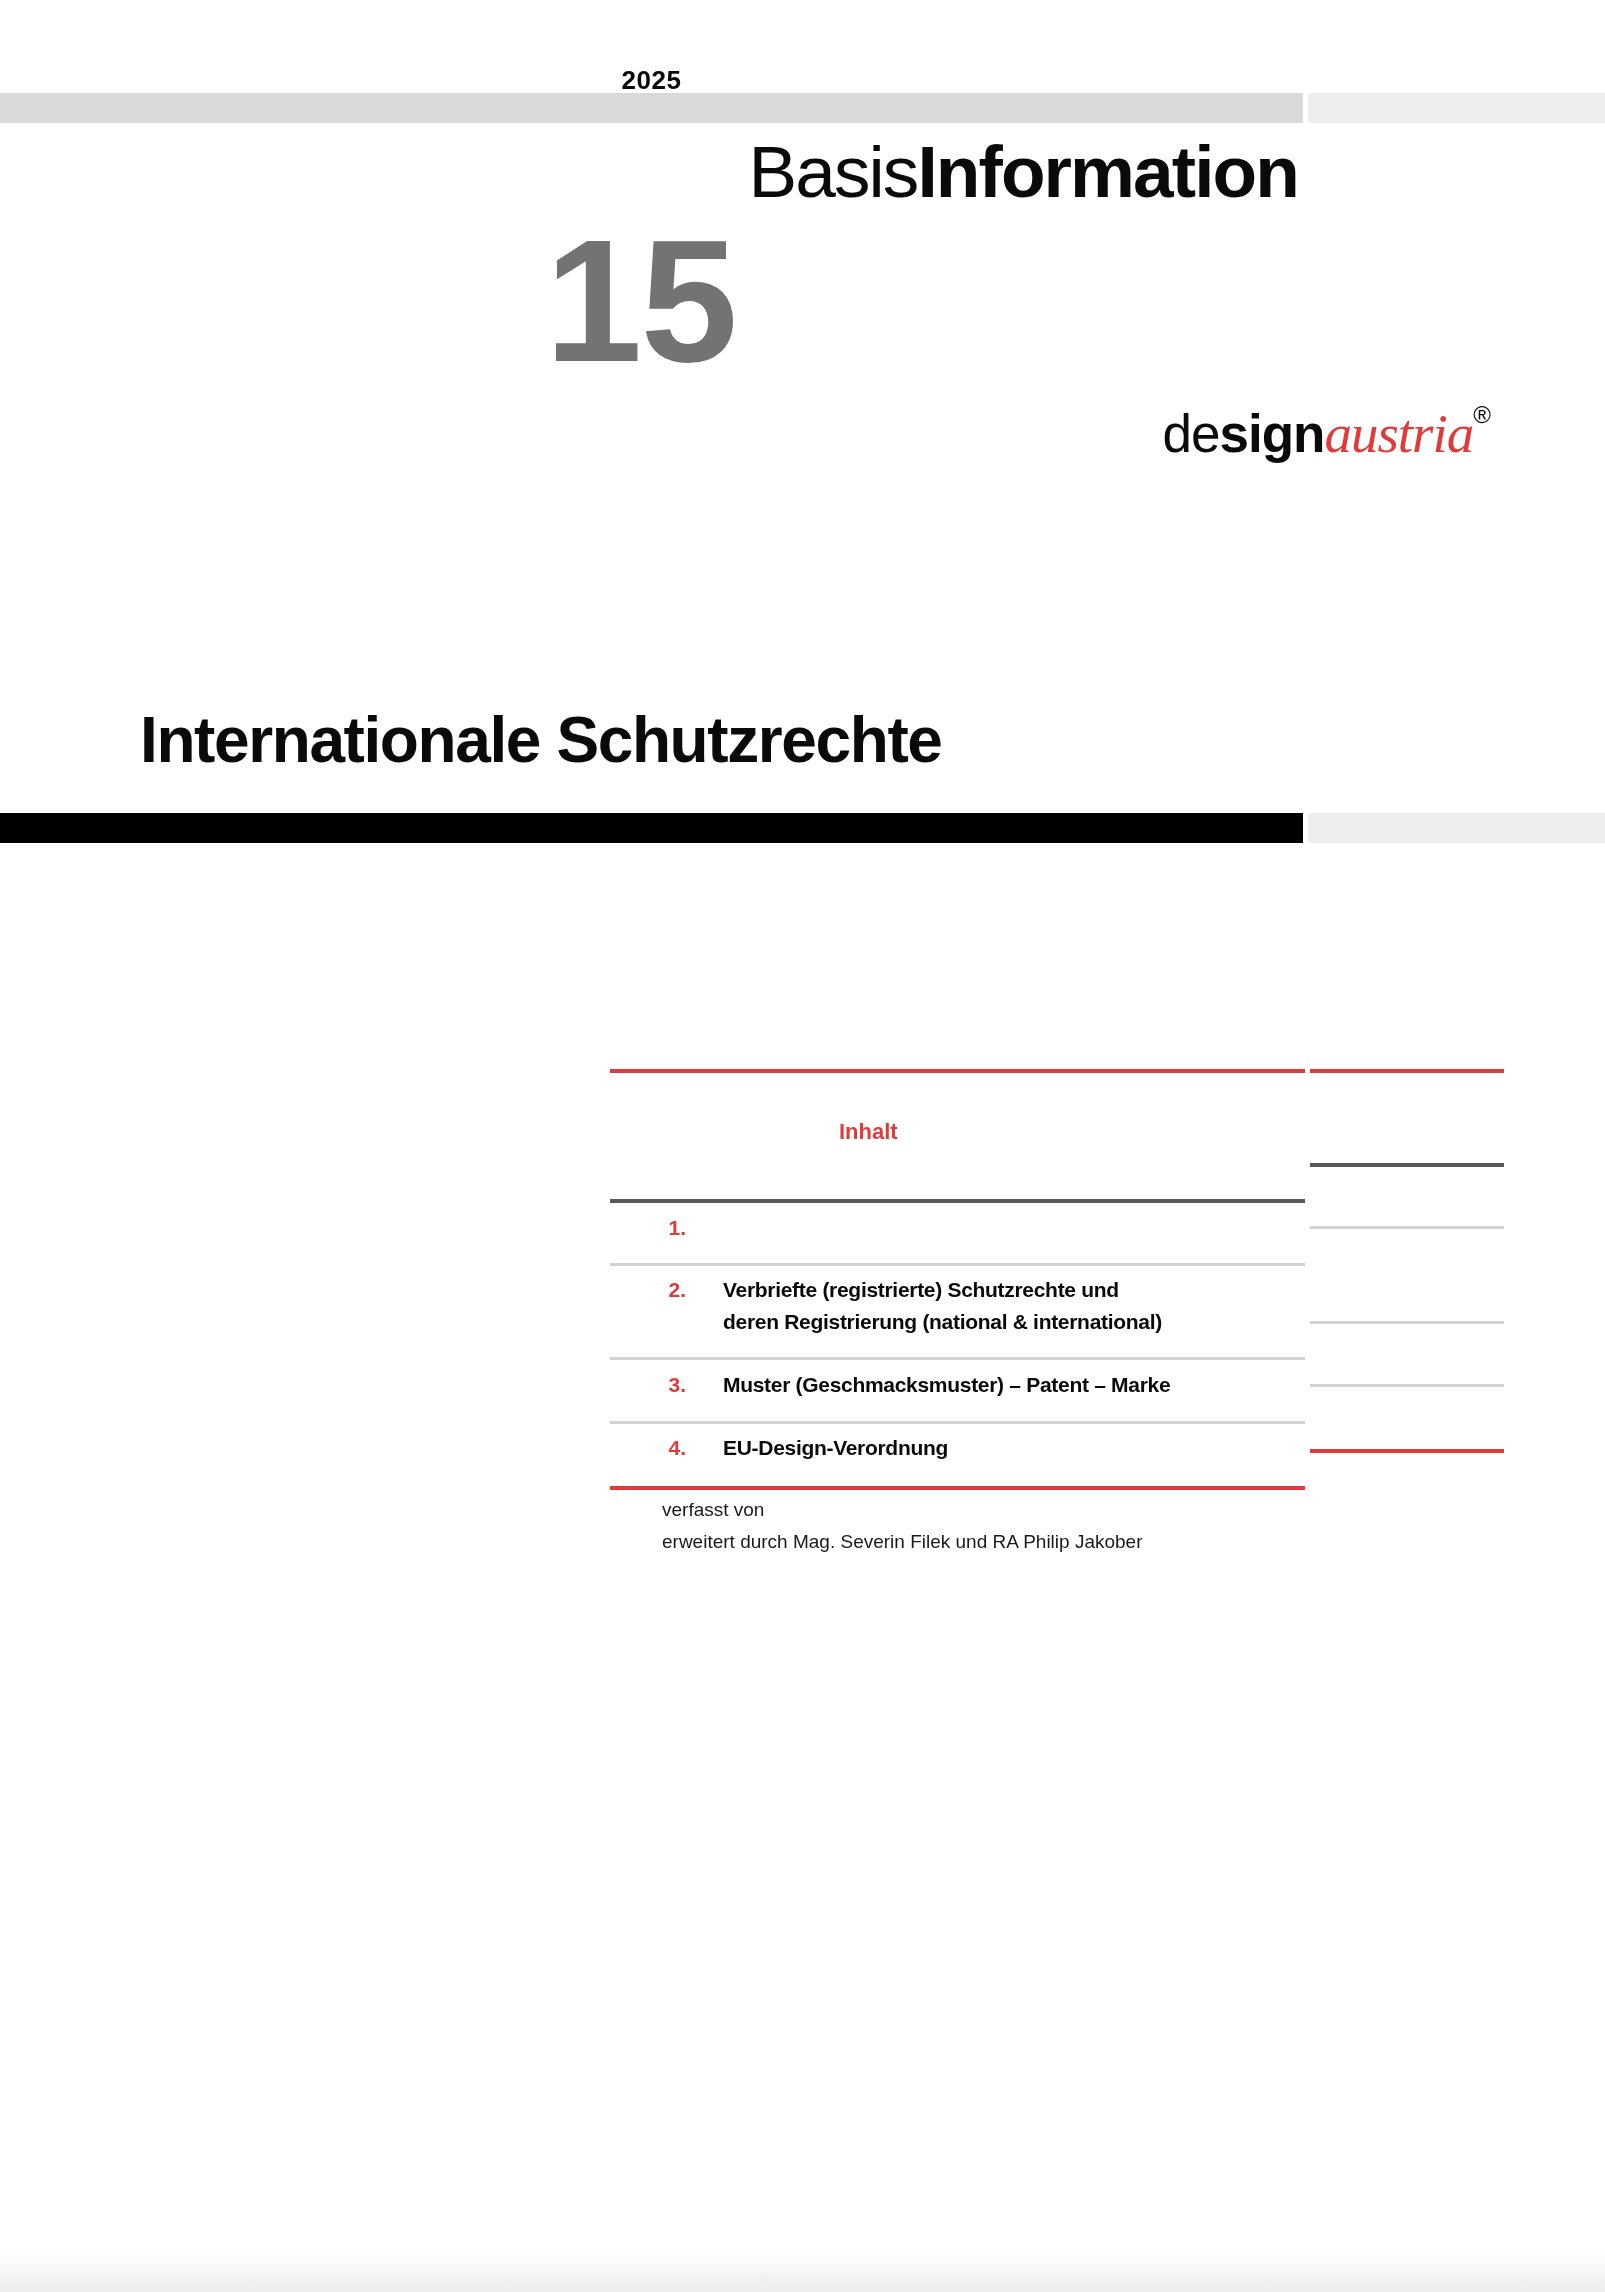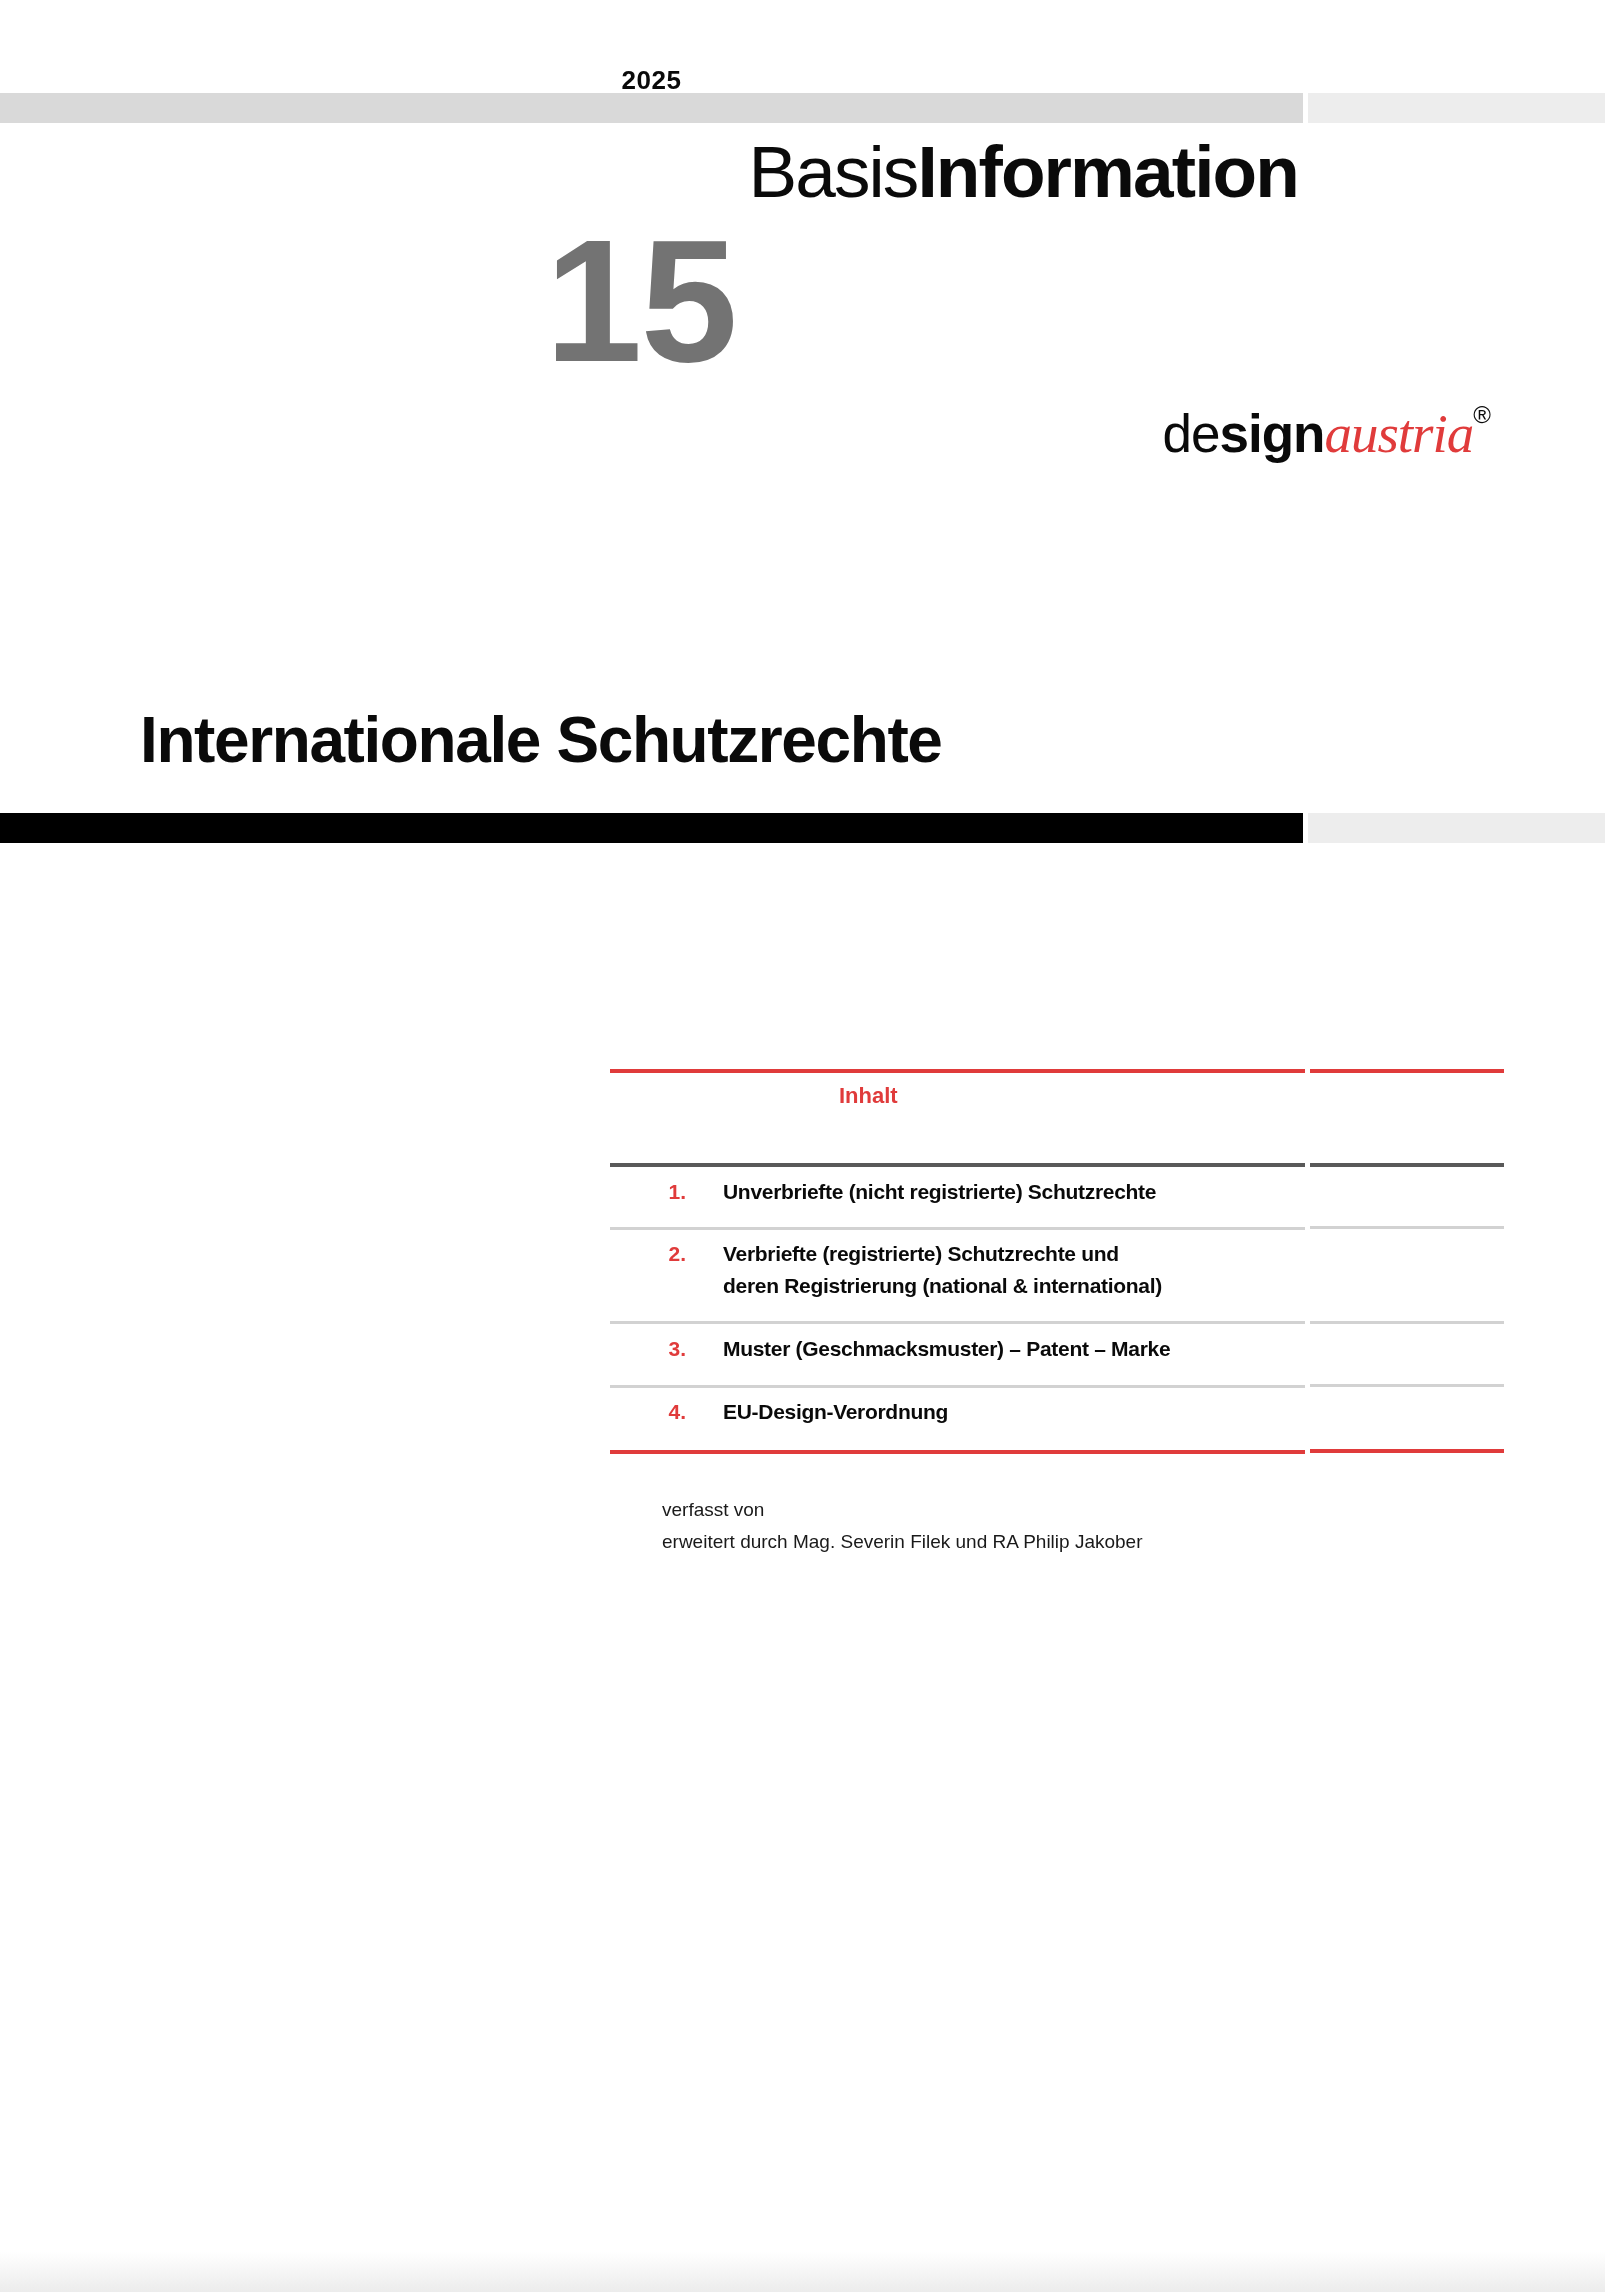--- a/index.html
+++ b/index.html
@@ -73,21 +73,21 @@
   
   #toc-main { top: 1069px; left: 610px; width: 695px; }
   #toc-side { top: 1069px; left: 1310px; width: 194px; }
 
   .toc-col { border-top: 4.8px solid #e03b3b; }
   .toc-header-row { height: 90px; border-bottom: 4.8px solid #595959; box-sizing: content-box; }
   #toc-main .toc-header-row { padding: 0; }
   #toc-title {
     padding: 12.4px 0 0 229px;
     font-size: 22px; line-height: 22px;
-    font-weight: 700; color: #e03b3b;
+    font-weight: 700; color: #e03b3b; margin-top: 36px;
   }
   .toc-row { display: flex; box-sizing: content-box; padding-top: 8.6px; }
   .toc-row.r1 { height: 51px; border-bottom: 3.8px solid #d2d2d2; }
   .toc-row.r2 { height: 83px; border-bottom: 3.8px solid #d2d2d2; }
   .toc-row.r3 { height: 52px; border-bottom: 3.8px solid #d2d2d2; }
   .toc-row.r4 { height: 54px; border-bottom: 4.8px solid #e03b3b; }
   .toc-num {
     flex: 0 0 76px; text-align: right;
     font-size: 21px; line-height: 32px;
     font-weight: 700; color: #e03b3b;
@@ -142,21 +142,20 @@
 
 <div class="abs" id="bar-mid-black"></div>
 <div class="abs" id="bar-mid-light"></div>
 
 <div class="abs toc-col" id="toc-main">
   <div class="toc-header-row">
     <div id="toc-title">Inhalt</div>
   </div>
   <div class="toc-row r1">
     <span class="toc-num">1.</span>
-    <span class="toc-text">Unverbriefte (nicht registrierte) Schutzrechte</span>
   </div>
   <div class="toc-row r2">
     <span class="toc-num">2.</span>
     <span class="toc-text">Verbriefte (registrierte) Schutzrechte und
 deren Registrierung (national &amp; international)</span>
   </div>
   <div class="toc-row r3">
     <span class="toc-num">3.</span>
     <span class="toc-text">Muster (Geschmacksmuster) – Patent – Marke</span>
   </div>

